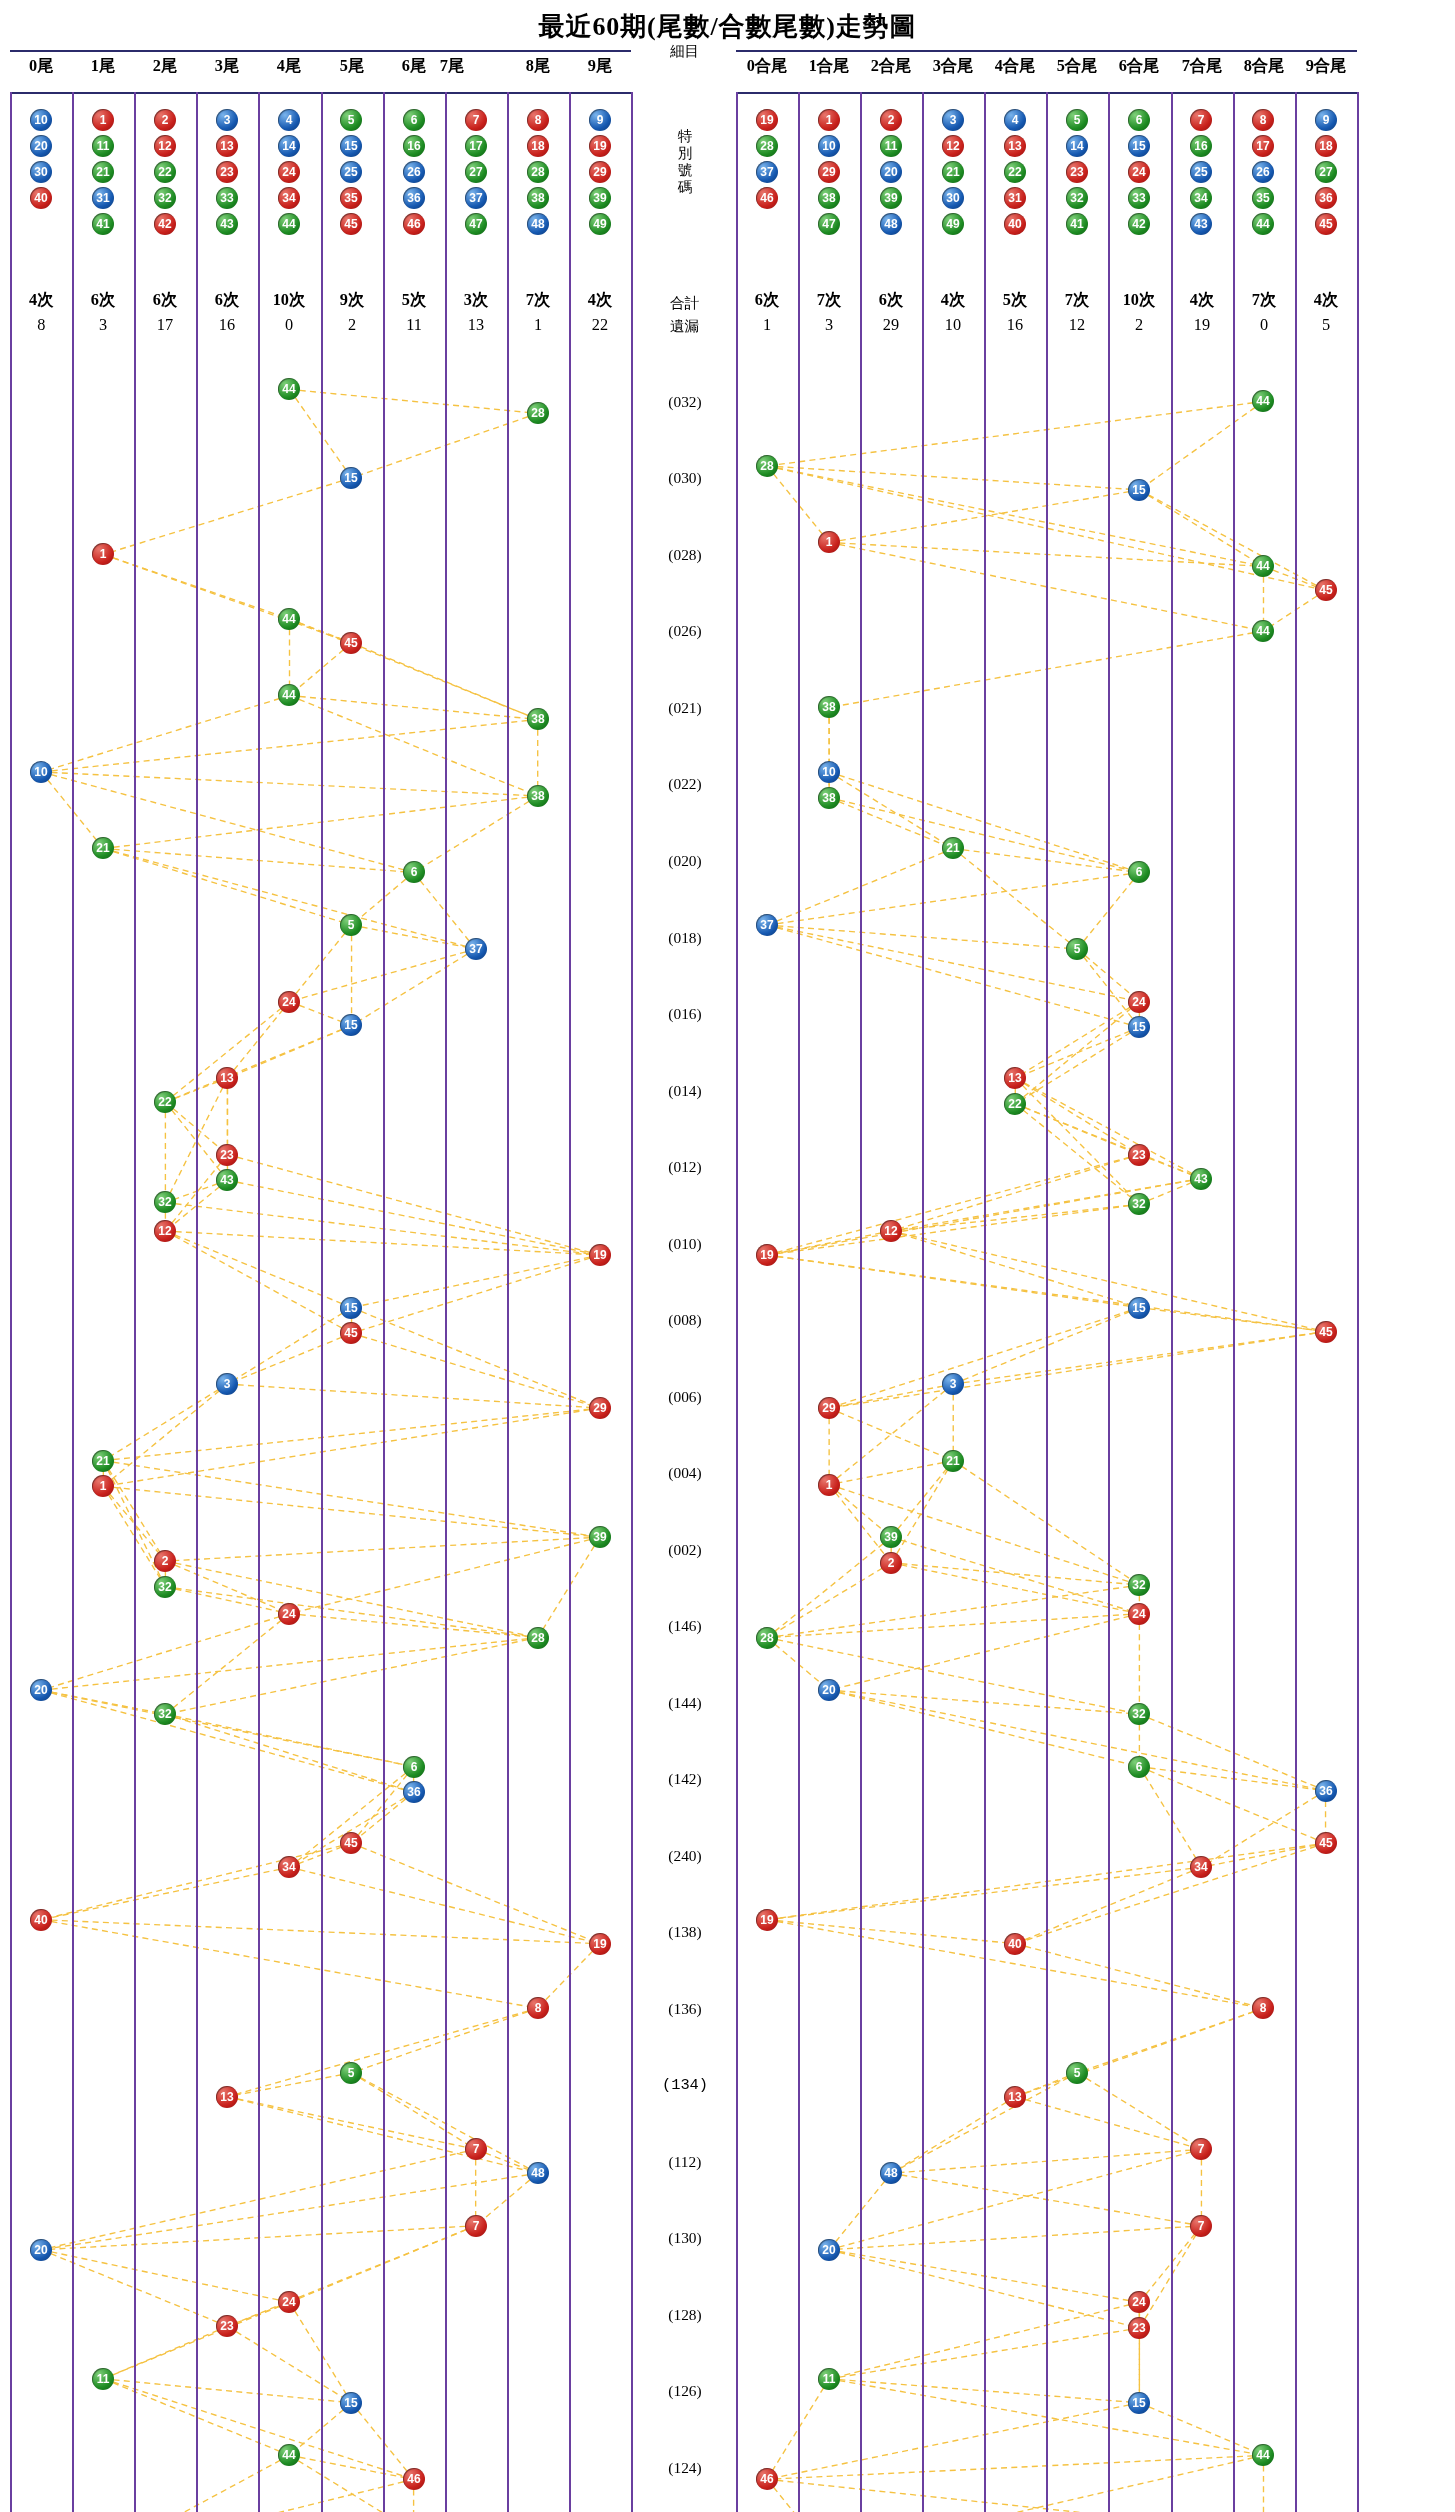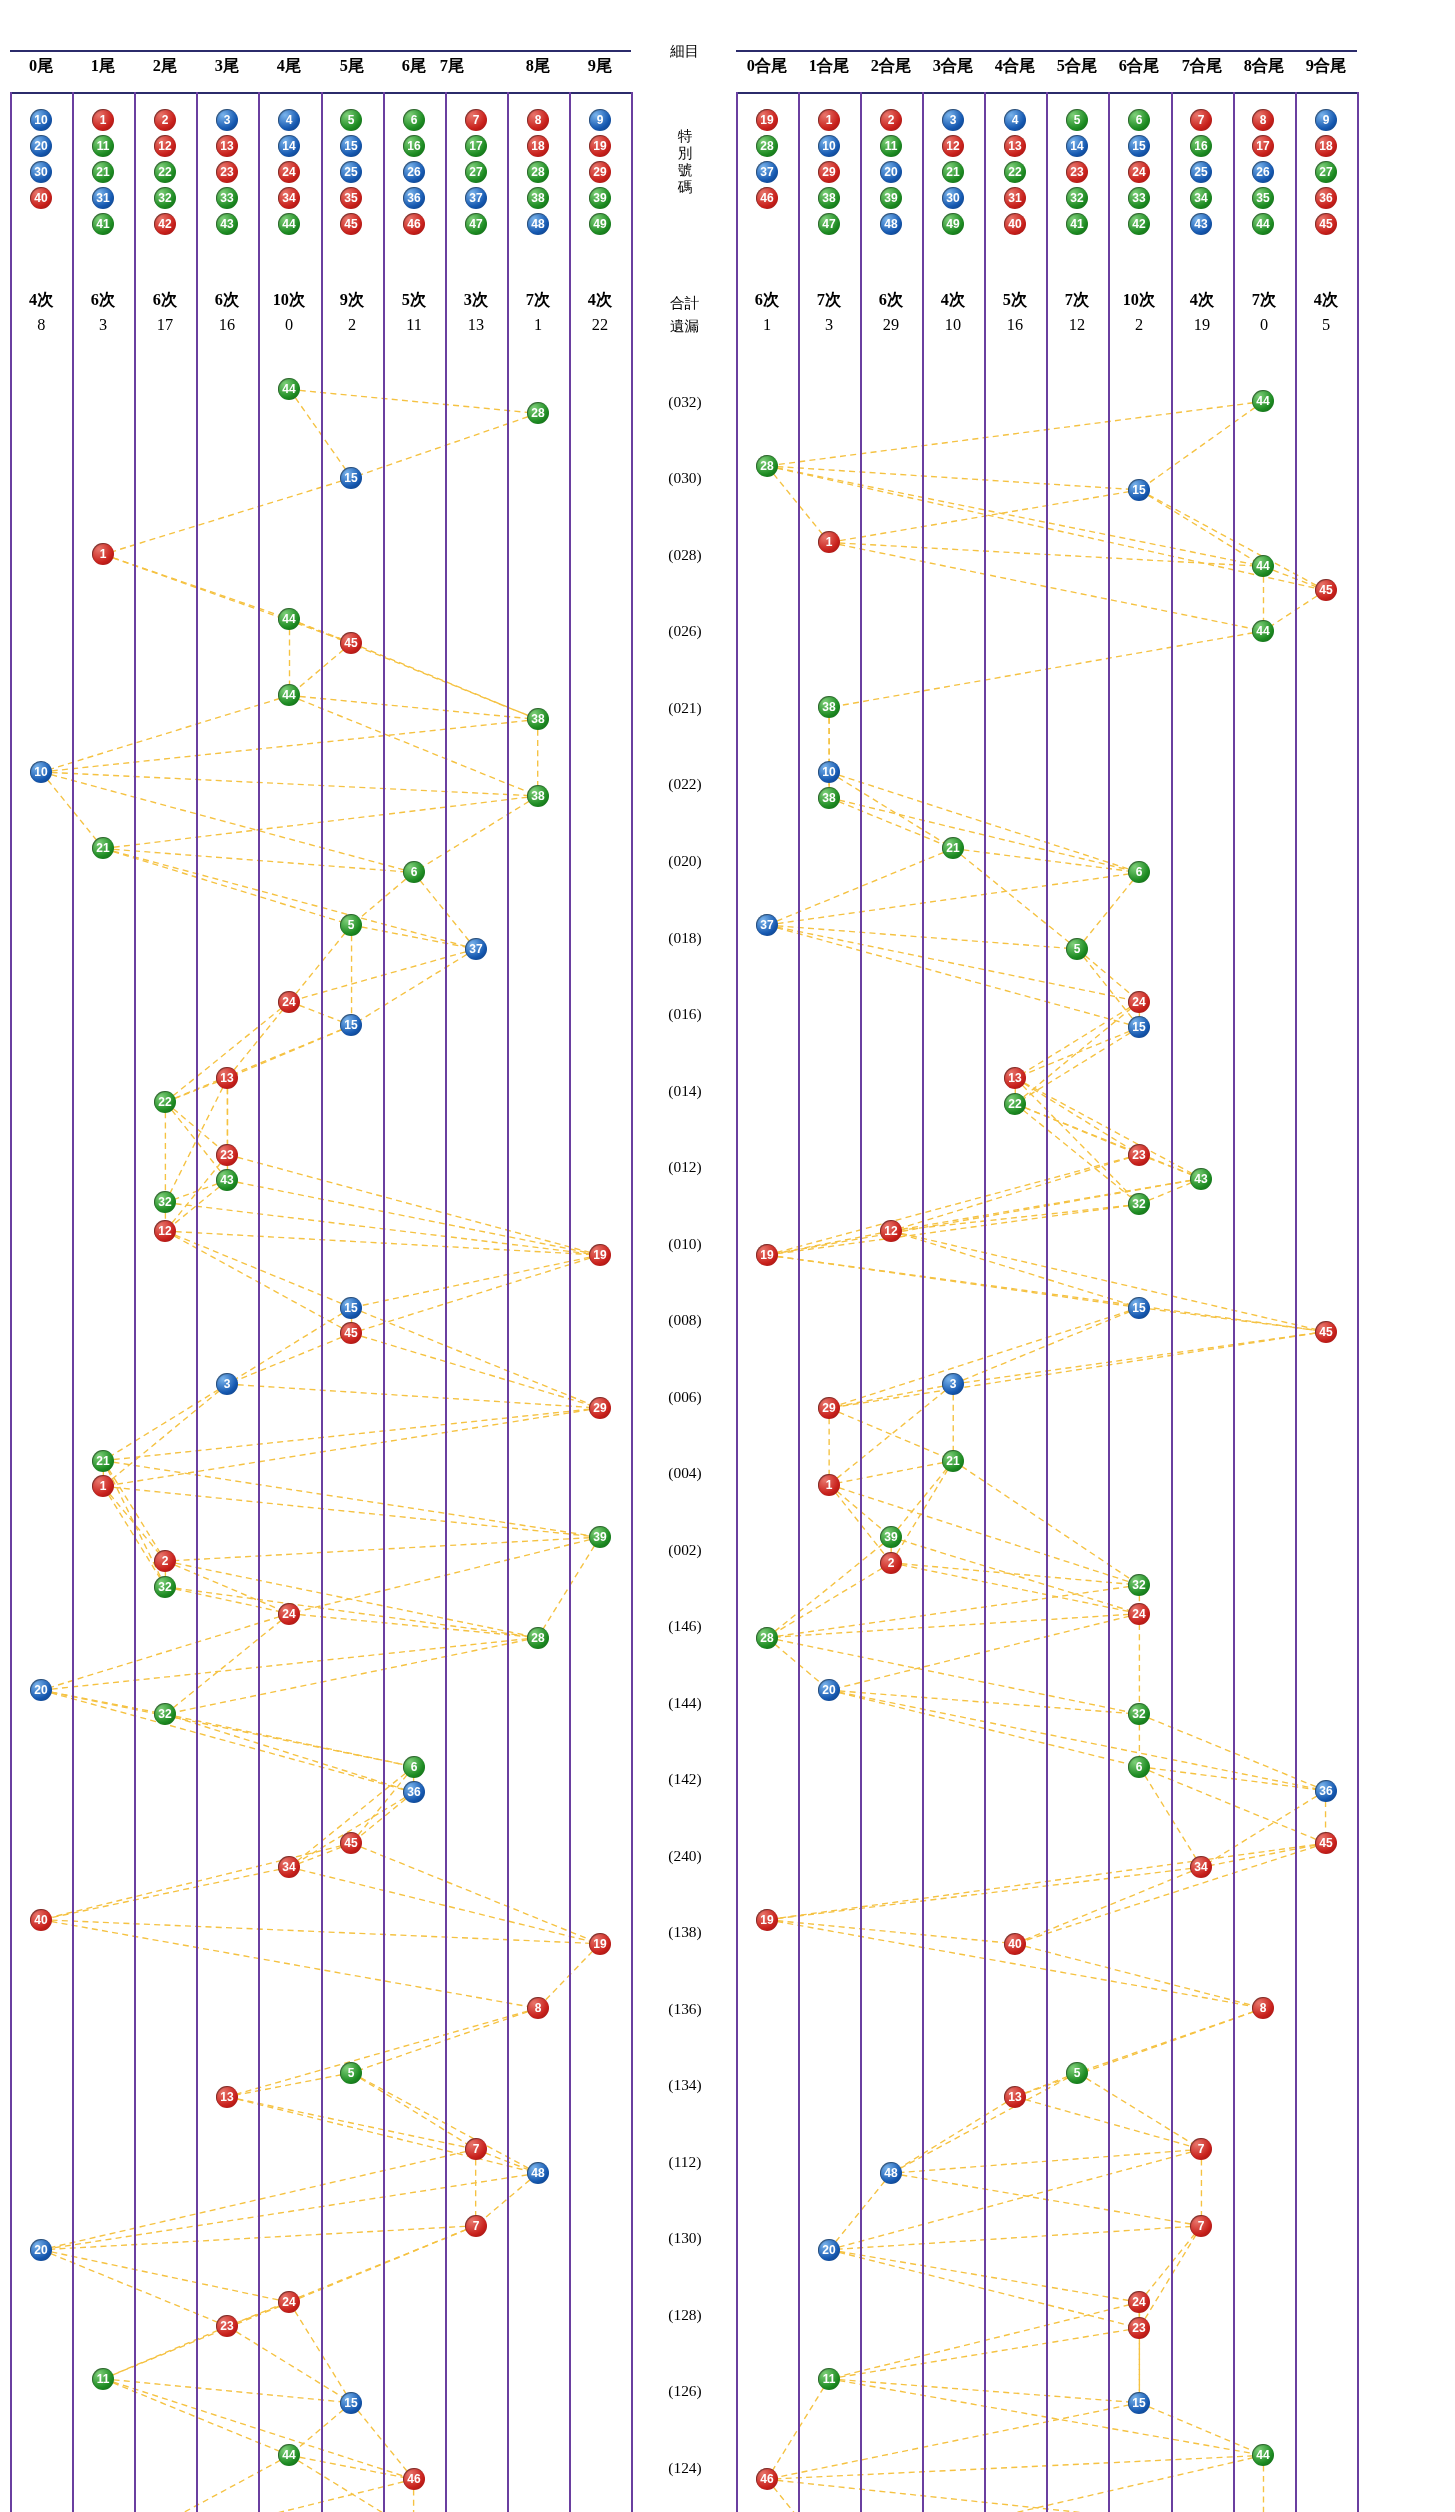--- a/index.html
+++ b/index.html
@@ -19,20 +19,21 @@
   .ball.r{background:radial-gradient(circle at 32% 28%, #e8766c 0%, #c8201b 62%, #8d1010 100%);}
   .ball.g{background:radial-gradient(circle at 32% 28%, #7fd07a 0%, #1d8b22 62%, #0d5a12 100%);}
   .ball.b{background:radial-gradient(circle at 32% 28%, #7ab4ec 0%, #1558b0 62%, #0b3570 100%);}
   .centerword{position:absolute;text-align:center;font-size:14.6px;line-height:17px;font-family:"Liberation Serif",serif;}
   svg.links{position:absolute;left:0;top:0;width:1455px;height:2512px;pointer-events:none;}
 </style>
 </head>
 <body>
 
 <div id="wrap">
+  <div id="title">最近60期(尾數/合數尾數)走勢圖</div>
 
   <svg class="links" id="links" viewBox="0 0 1700 2935" width="1455" height="2512">
       <line x1="338.25" y1="455" x2="628.25" y2="483" stroke="#f5c242" stroke-width="1.6" stroke-dasharray="7,5"></line>
       <line x1="338.25" y1="455" x2="410.75" y2="558.4" stroke="#f5c242" stroke-width="1.6" stroke-dasharray="7,5"></line>
       <line x1="628.25" y1="483" x2="410.75" y2="558.4" stroke="#f5c242" stroke-width="1.6" stroke-dasharray="7,5"></line>
       <line x1="1476.25" y1="469" x2="896.25" y2="544.4" stroke="#f5c242" stroke-width="1.6" stroke-dasharray="7,5"></line>
       <line x1="1476.25" y1="469" x2="1331.25" y2="572.4" stroke="#f5c242" stroke-width="1.6" stroke-dasharray="7,5"></line>
       <line x1="896.25" y1="544.4" x2="1331.25" y2="572.4" stroke="#f5c242" stroke-width="1.6" stroke-dasharray="7,5"></line>
       <line x1="410.75" y1="558.4" x2="120.75" y2="647.8" stroke="#f5c242" stroke-width="1.6" stroke-dasharray="7,5"></line>
       <line x1="896.25" y1="544.4" x2="968.75" y2="633.8" stroke="#f5c242" stroke-width="1.6" stroke-dasharray="7,5"></line>
@@ -529,21 +530,21 @@
       <div class="rowlabel" style="left: 651px; width: 68px; top: 1311px;">(008)</div>
       <div class="rowlabel" style="left: 651px; width: 68px; top: 1388px;">(006)</div>
       <div class="rowlabel" style="left: 651px; width: 68px; top: 1464px;">(004)</div>
       <div class="rowlabel" style="left: 651px; width: 68px; top: 1541px;">(002)</div>
       <div class="rowlabel" style="left: 651px; width: 68px; top: 1617px;">(146)</div>
       <div class="rowlabel" style="left: 651px; width: 68px; top: 1694px;">(144)</div>
       <div class="rowlabel" style="left: 651px; width: 68px; top: 1770px;">(142)</div>
       <div class="rowlabel" style="left: 651px; width: 68px; top: 1847px;">(240)</div>
       <div class="rowlabel" style="left: 651px; width: 68px; top: 1923px;">(138)</div>
       <div class="rowlabel" style="left: 651px; width: 68px; top: 2000px;">(136)</div>
-      <div class="rowlabel" style="left: 651px; width: 68px; top: 2076px;">(134)</div>
+      <div class="rowlabel" style="left: 651px; width: 68px; top: 2076px; font-family: Liberation Mono, monospace;">(134)</div>
       <div class="rowlabel" style="left: 651px; width: 68px; top: 2153px;">(112)</div>
       <div class="rowlabel" style="left: 651px; width: 68px; top: 2229px;">(130)</div>
       <div class="rowlabel" style="left: 651px; width: 68px; top: 2306px;">(128)</div>
       <div class="rowlabel" style="left: 651px; width: 68px; top: 2382px;">(126)</div>
       <div class="rowlabel" style="left: 651px; width: 68px; top: 2459px;">(124)</div>
     </div>
   <div id="balls">
       <div class="ball g" style="left: 278px; top: 378px;">44</div>
       <div class="ball g" style="left: 527px; top: 402px;">28</div>
       <div class="ball g" style="left: 1252px; top: 390px;">44</div>

